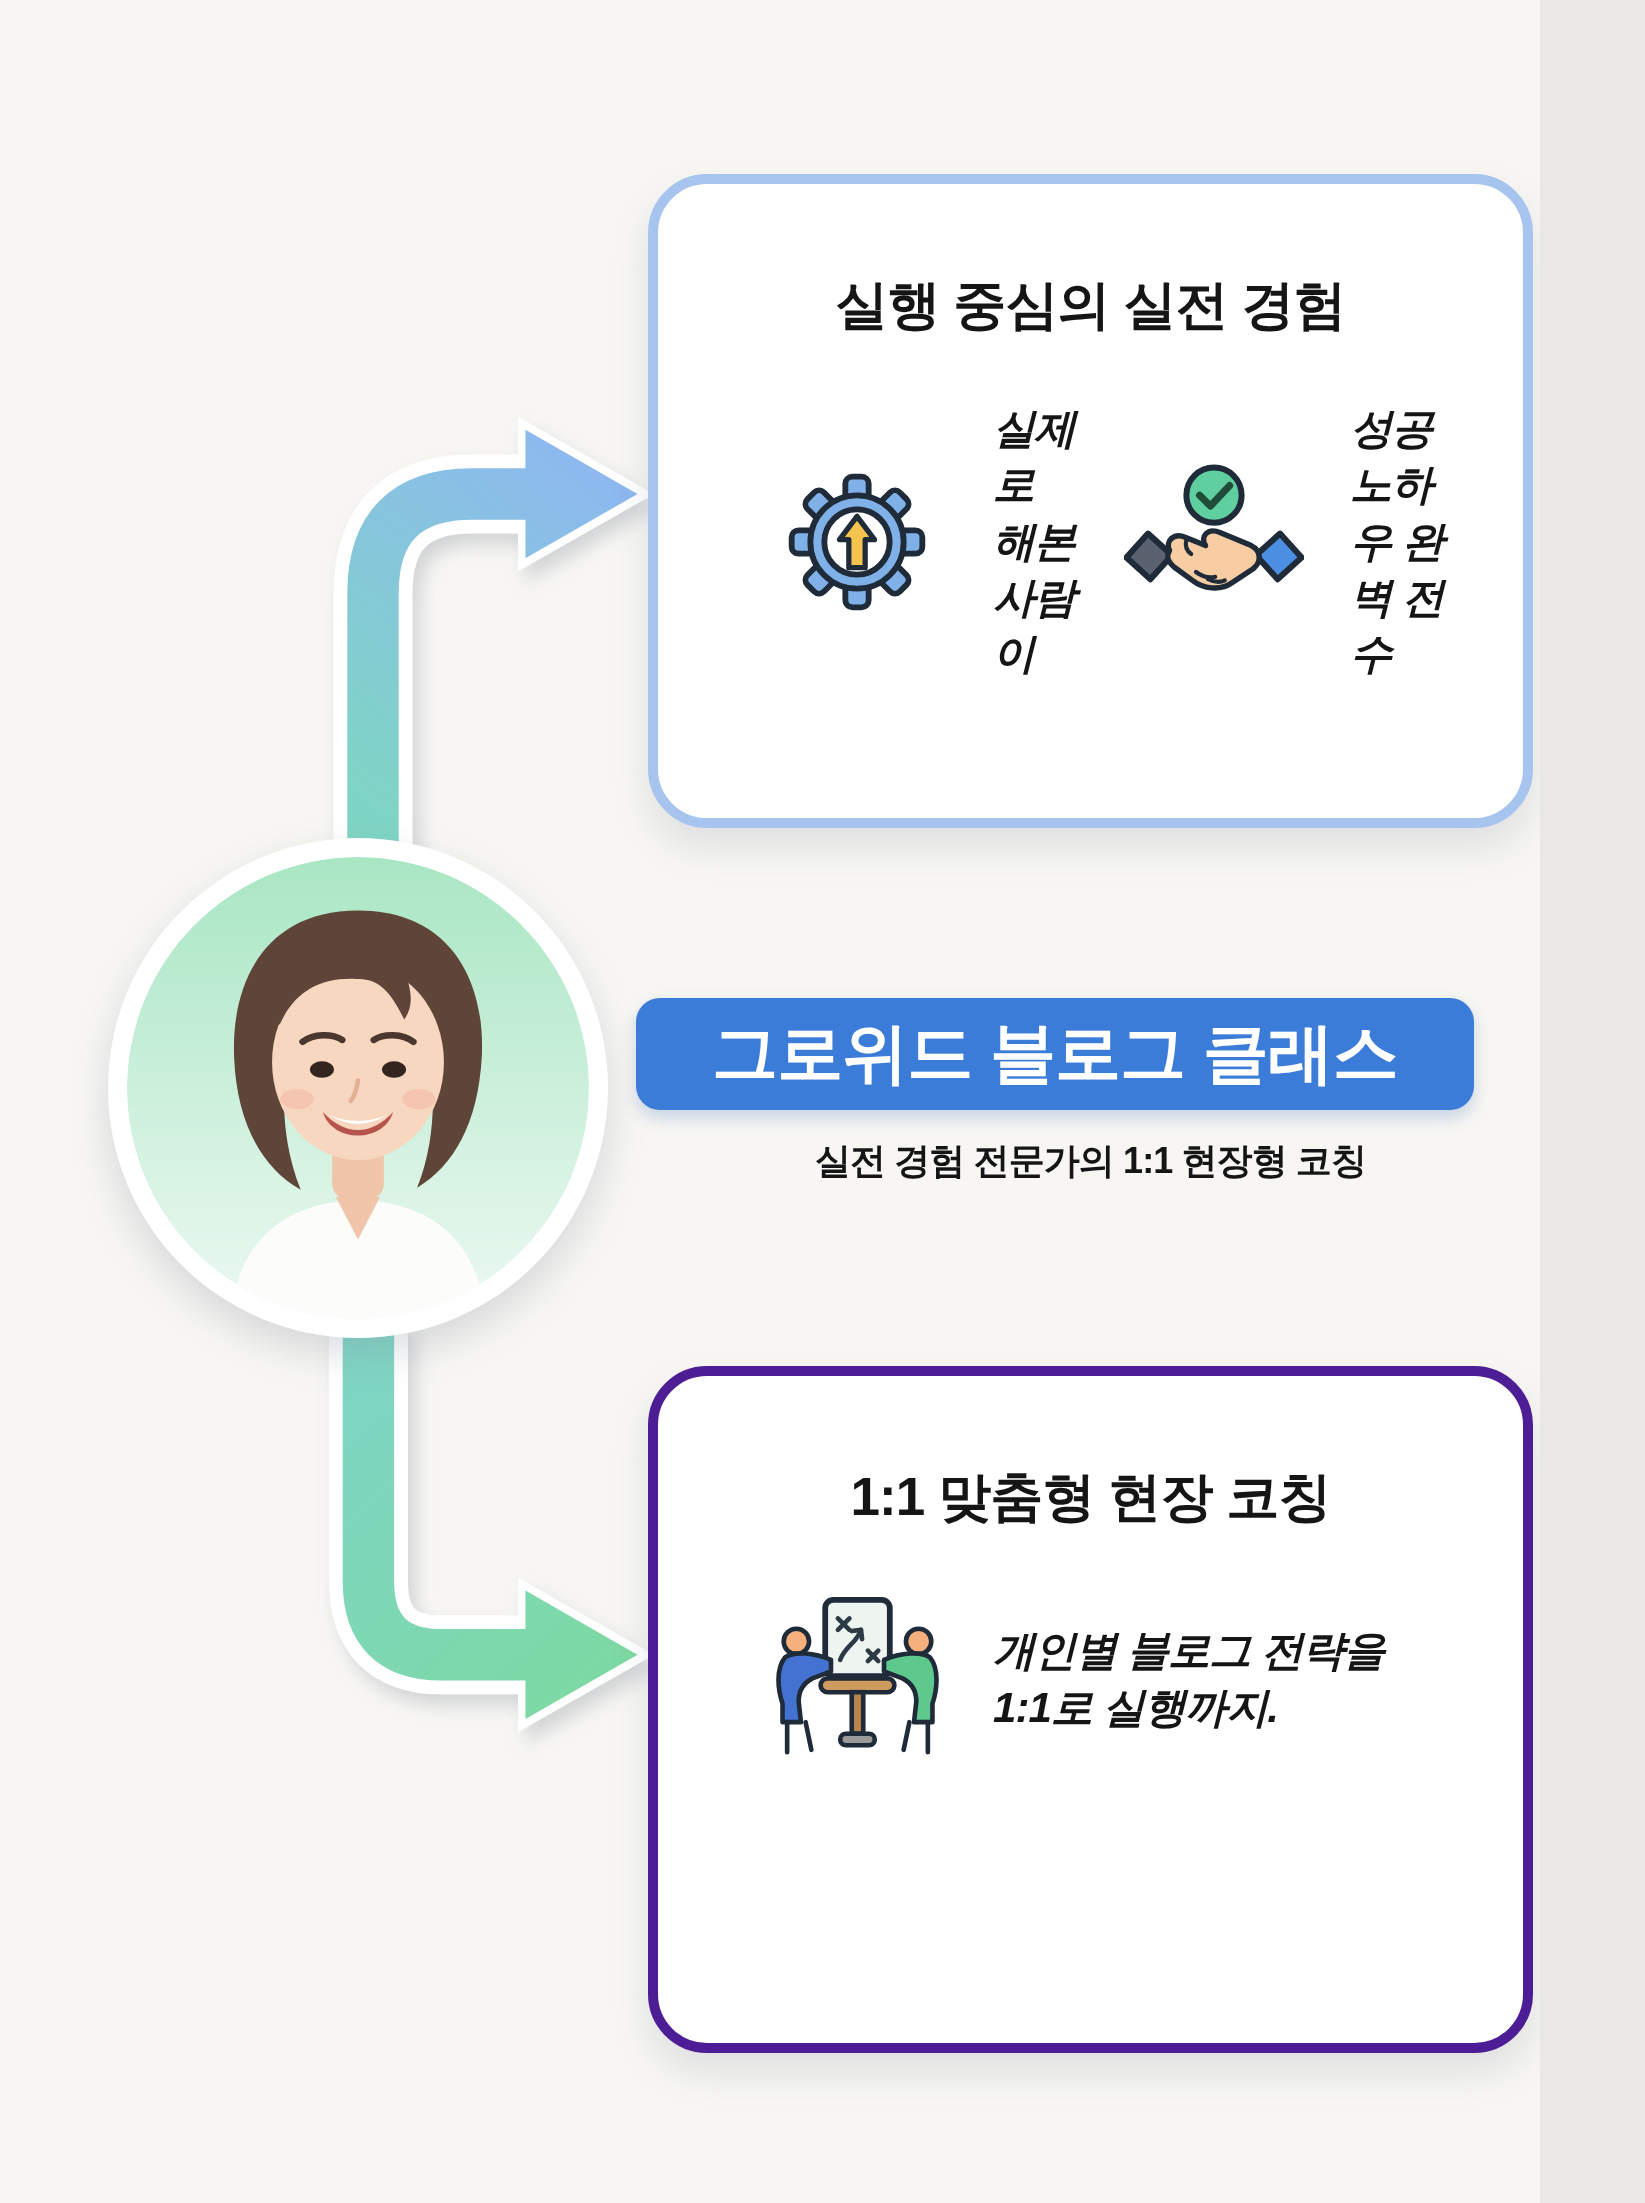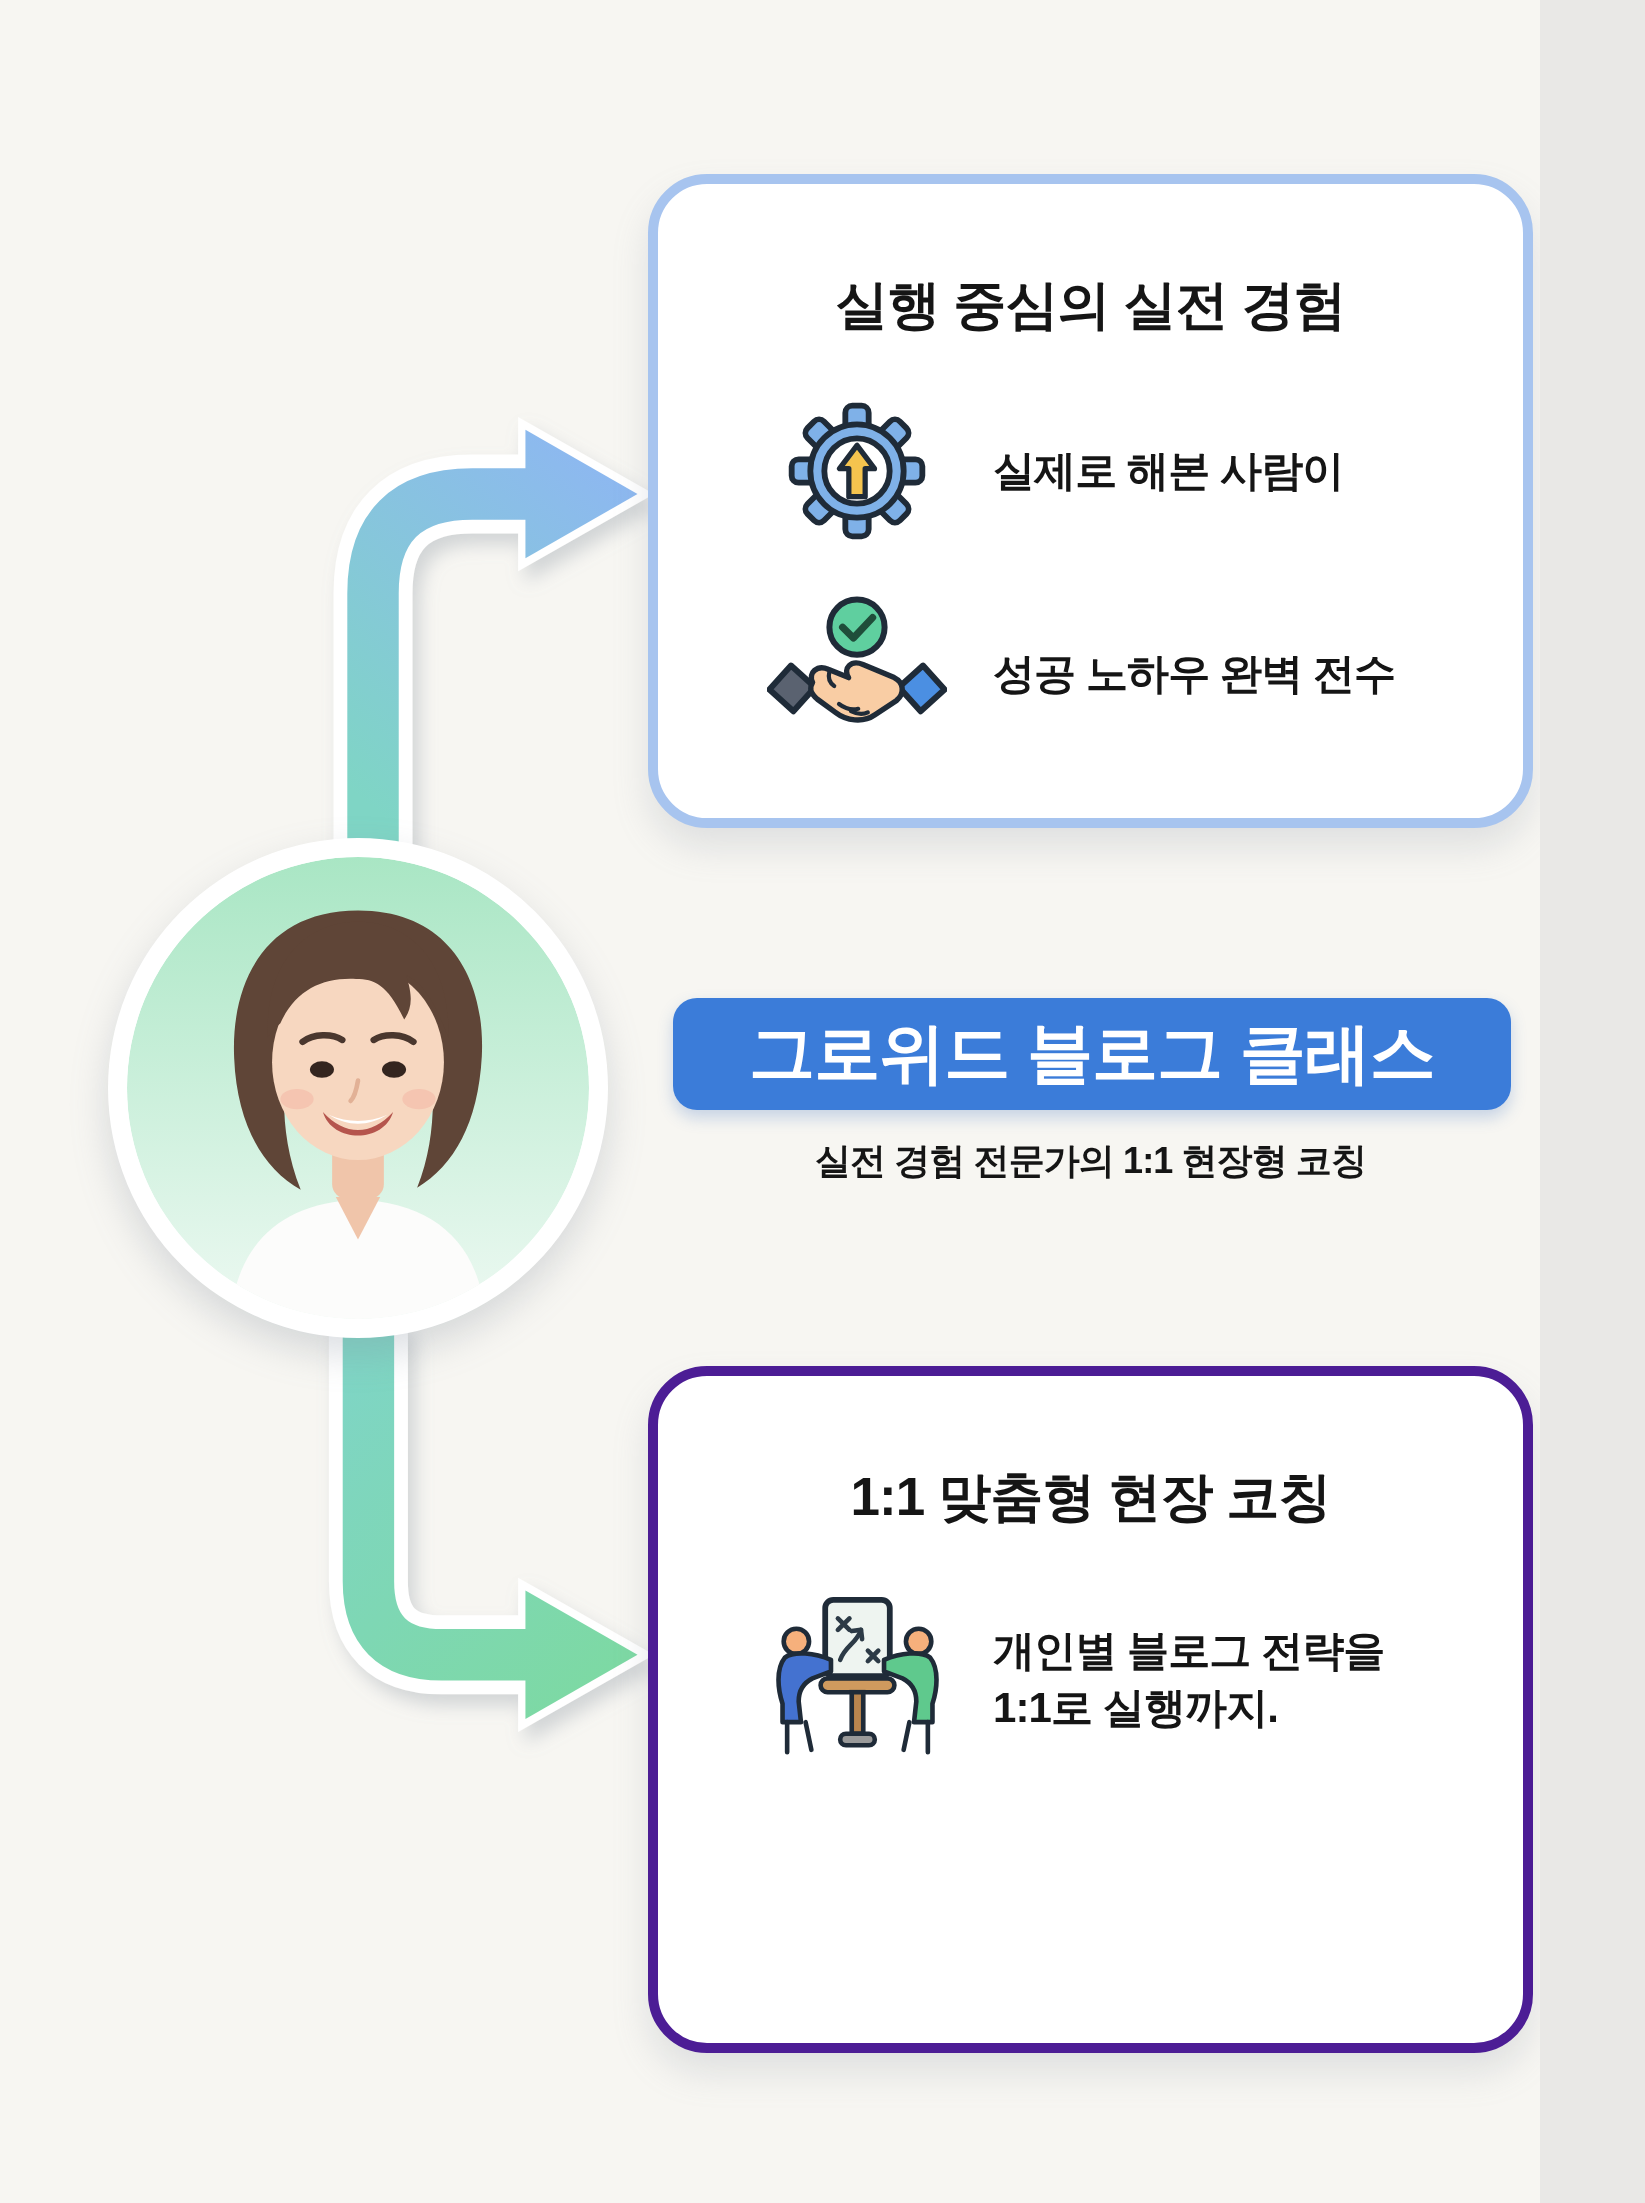--- a/index.html
+++ b/index.html
@@ -22,37 +22,37 @@
 
   .card-title{margin-top:86px;text-align:center;font-size:53px;font-weight:800;letter-spacing:-0.9px;}
   .hl{position:relative;display:inline-block;padding:0 9.2px;}
   .hl::before{
     content:"";position:absolute;left:-27.5px;right:-27.5px;top:46%;bottom:-16%;
     border-radius:917px;z-index:-1;
   }
   .hl-blue::before{background:#d9e8fb;}
   .hl-green::before{background:#c9ecd9;}
 
-  .card-rows{display:flex;flex-direction:column;gap:55px;margin-top:59px;padding:0 55px 0 107px;}
+  .card-rows{display:flex;flex-direction:row;gap:40px;margin-top:59px;padding:0 55px 0 107px;font-style:italic;}
   .feature-row{display:flex;align-items:center;gap:44px;}
   .icon-box{width:184px;min-width:184px;display:flex;align-items:center;justify-content:center;}
   .row-text{font-size:42px;font-weight:700;line-height:1.34;letter-spacing:-0.9px;}
   .row-text span{display:block;}
 
   
   .avatar{
     position:absolute;left:108px;top:838px;width:500px;height:500px;box-sizing:border-box;
     background:#ffffff;border-radius:50%;padding:19px;
     box-shadow:0 16.5px 37px rgba(130,140,155,.28);
   }
   .avatar-inner{width:100%;height:100%;border-radius:50%;overflow:hidden;display:block;}
 
   
   .banner{
-    position:absolute;left:673px;top:998px;width:838px;height:112px;
+    position:absolute;left:636px;top:998px;width:838px;height:112px;
     background:#3b7cd9;border-radius:24px;
     display:flex;align-items:center;justify-content:center;
     box-shadow:0 7.3px 14.7px rgba(60,110,190,.25);
   }
   .banner-text{color:#ffffff;font-size:66px;font-weight:800;letter-spacing:-0.9px;}
   .subtitle{
     position:absolute;left:648px;top:1137px;width:885px;text-align:center;
     font-size:36px;font-weight:800;letter-spacing:-0.9px;
   }
 </style>

